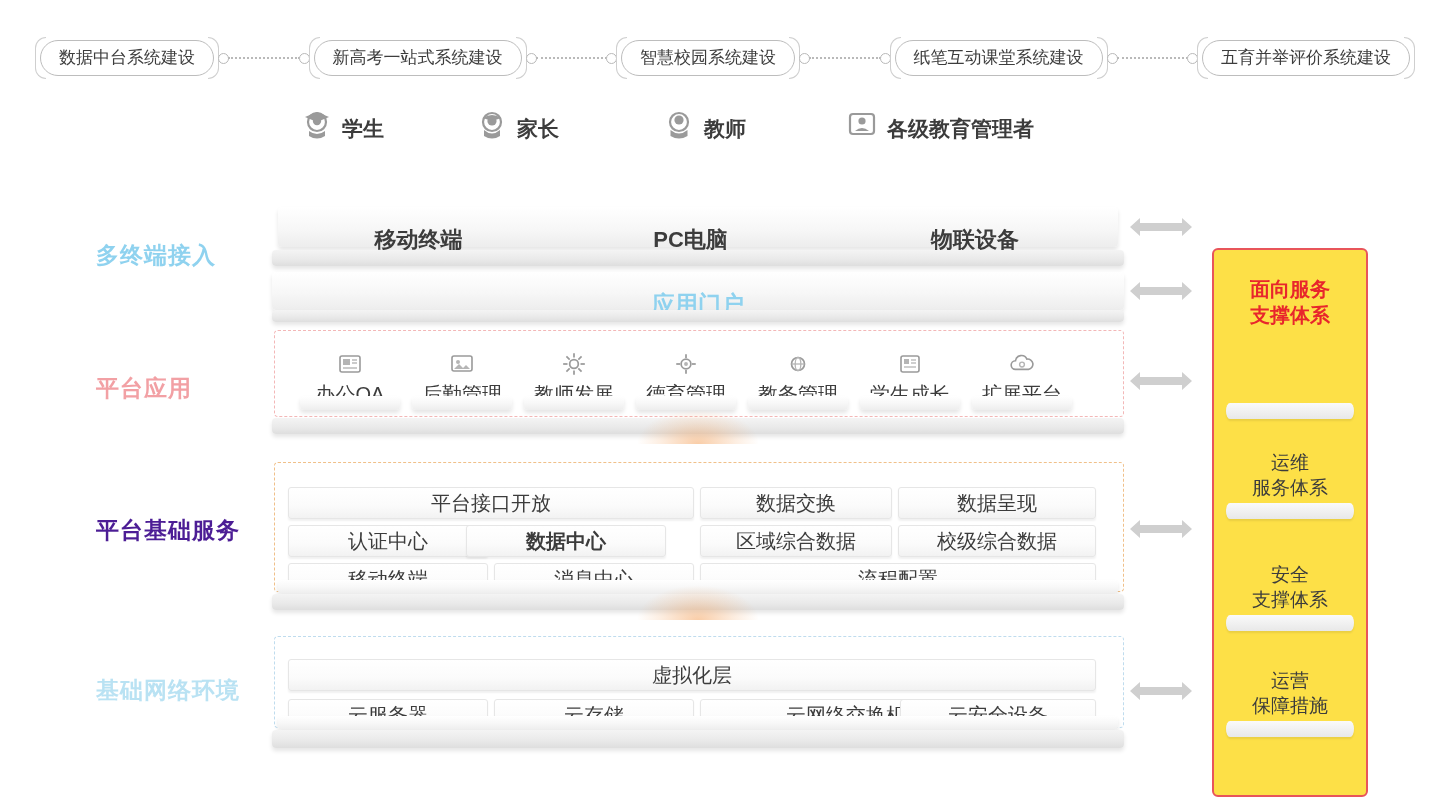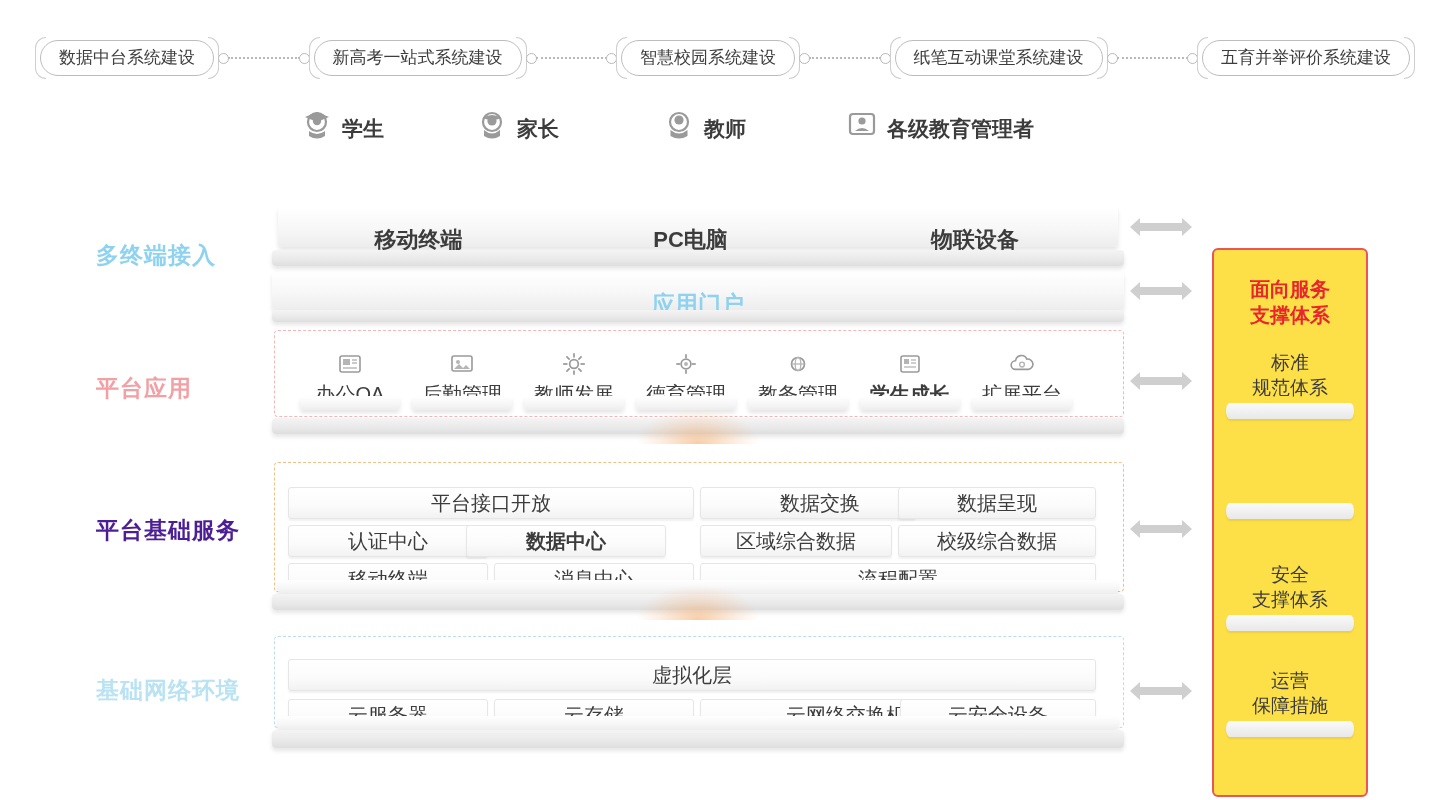--- a/index.html
+++ b/index.html
@@ -400,40 +400,40 @@
 
 <div class="cell plain" style="left:860px; top:336px; width:100px; height:30px;">
   <svg width="24" height="24" viewBox="0 0 24 24">
       <rect x="3" y="4" width="18" height="16" rx="2" fill="none" stroke="#9a9a9a" stroke-width="1.6"></rect>
       <rect x="6" y="7" width="5" height="5" fill="#b5b5b5"></rect>
       <line x1="13" y1="8" x2="18" y2="8" stroke="#b5b5b5" stroke-width="1.3"></line>
       <line x1="13" y1="11" x2="18" y2="11" stroke="#b5b5b5" stroke-width="1.3"></line>
       <line x1="6" y1="15" x2="18" y2="15" stroke="#b5b5b5" stroke-width="1.3"></line>
     </svg>
 </div>
-<div class="cell plain" style="left:860px; top:366px; width:100px; height:30px; font-size:20px;font-weight:bold;">学生成长</div>
+<div class="cell plain" style="left:860px; top:366px; width:100px; height:30px; font-size:20px;">学生成长</div>
 <div class="slab" style="left:860px; top:396px; width:100px; height:14px;"></div>
 
 <div class="cell plain" style="left:972px; top:336px; width:100px; height:30px;">
   <svg width="26" height="26" viewBox="0 0 24 24">
       <path d="M6 17 a4 4 0 0 1 0 -8 a5.5 5.5 0 0 1 10.5 -1.5 A4 4 0 0 1 18 17 z" fill="none" stroke="#9a9a9a" stroke-width="1.5"></path>
       <circle cx="12" cy="12.5" r="2.2" fill="none" stroke="#b5b5b5" stroke-width="1.3"></circle>
     </svg>
 </div>
 <div class="cell plain" style="left:972px; top:366px; width:100px; height:30px; font-size:20px;">扩展平台</div>
 <div class="slab" style="left:972px; top:396px; width:100px; height:14px;"></div>
 
 <div class="slab base" style="left:272px; top:418px; width:852px; height:16px;"></div>
 
 <div class="glow" style="left:638px; top:410px;"></div>
 
 <div class="dashed-box orange" style="left:274px; top:462px; width:848px; height:128px;"></div>
 
 <div class="cell" style="left:288px; top:474px; width:404px; height:30px;">平台接口开放</div>
-<div class="cell" style="left:700px; top:474px; width:190px; height:30px;padding-left:24px;">数据交换</div>
+<div class="cell" style="left:700px; top:474px; width:190px; height:30px;">数据交换</div>
 <div class="cell" style="left:898px; top:474px; width:196px; height:30px;">数据呈现</div>
 
 <div class="cell" style="left:288px; top:512px; width:198px; height:30px;">认证中心</div>
 <div class="cell" style="left:466px; top:512px; width:198px; height:30px;font-weight:bold;">数据中心</div>
 <div class="cell" style="left:700px; top:512px; width:190px; height:30px;">区域综合数据</div>
 <div class="cell" style="left:898px; top:512px; width:196px; height:30px;">校级综合数据</div>
 
 <div class="cell" style="left:288px; top:550px; width:198px; height:30px;">移动终端</div>
 <div class="cell" style="left:494px; top:550px; width:198px; height:30px;">消息中心</div>
 <div class="cell" style="left:700px; top:550px; width:394px; height:30px;">流程配置</div>
@@ -480,26 +480,26 @@
       <path d="M12 7 h42 v-5 l10 9 l-10 9 v-5 h-42 v5 l-10 -9 l10 -9 z" fill="#cfcfcf"></path>
     </svg>
 </div>
 
 <div class="right-col">
   <div class="right-head">
     <div>面向服务</div>
     <div>支撑体系</div>
   </div>
 
-  <div class="right-item" style="top:100px;">
-    <div>标准</div>
-    <div>规范体系</div>
-  </div>
   <div class="right-plate" style="top:153px;"></div>
 
+  <div class="right-item" style="top:200px;">
+    <div>运维</div>
+    <div>服务体系</div>
+  </div>
   <div class="right-plate" style="top:253px;"></div>
 
   <div class="right-item" style="top:312px;">
     <div>安全</div>
     <div>支撑体系</div>
   </div>
   <div class="right-plate" style="top:365px;"></div>
 
   <div class="right-item" style="top:418px;">
     <div>运营</div>

